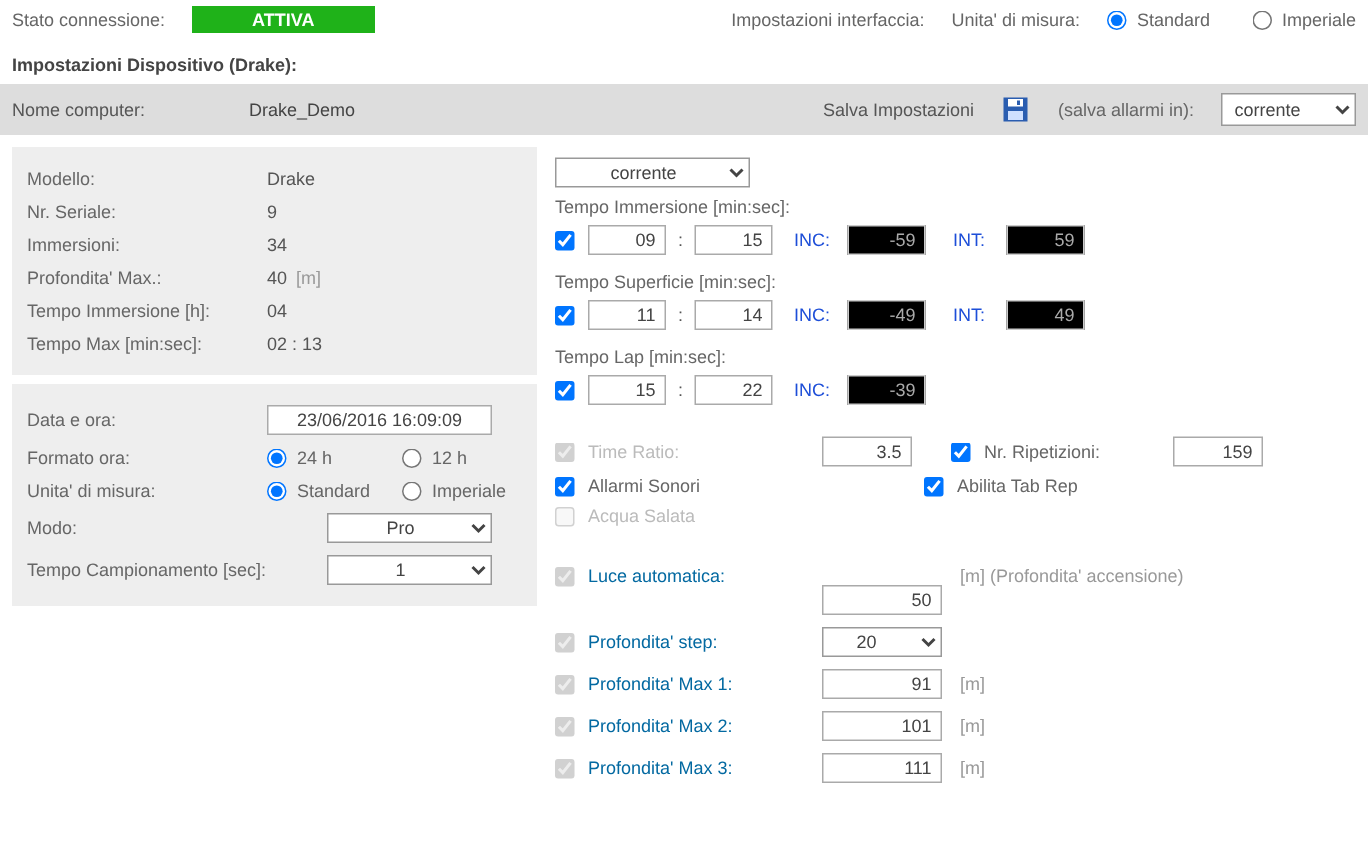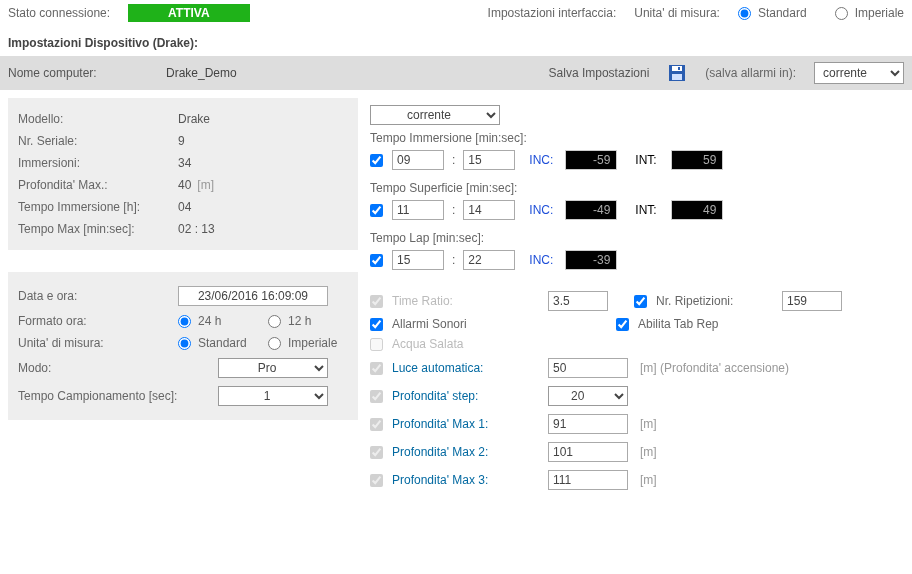--- a/index.html
+++ b/index.html
@@ -61,40 +61,40 @@
 .main-grid {
   display: flex;
   gap: 12px;
   padding: 8px;
   align-items: flex-start;
 }
 .left-panel { width: 350px; }
 .panel-block {
   background: #eee;
   padding: 10px 10px;
-  margin-bottom: 22px;
+  margin-bottom: 6px;
 }
 .info-row {
   display: flex;
   align-items: center;
   padding: 4px 0;
 }
 .info-row .ilbl { width: 160px; color: #666; }
 .info-row .ival { color: #555; }
 .unit-hint { color: #999; margin-left: 6px; }
 .tf {
   border: 1px solid #aaa;
   background: #fff;
   text-align: center;
   font-size: 12px;
   padding: 2px 4px;
   color: #444;
   width: 150px;
 }
-.tf-sm { width: 52px; text-align: left; padding-right: 6px; }
+.tf-sm { width: 52px; text-align: right; padding-right: 6px; }
 .tf-dis {
   background: #000000;
   border: 1px solid #ccc;
   color: #aaa;
   text-align: right;
   padding-right: 6px;
 }
 .sel {
   border: 1px solid #999;
   background: #fff;
@@ -107,21 +107,21 @@
 .r-row {
   display: flex;
   align-items: center;
   padding: 3px 0;
   gap: 6px;
 }
 .r-lbl { color: #666; }
 .ck { margin-right: 4px; vertical-align: middle; }
 .disabled-txt { color: #bbb; }
 .inc-lbl { color: #1d4ed8; margin-left: 8px; width: 30px; }
-.int-lbl { color: #000000; margin-left: 12px; width: 30px; }
+.int-lbl { color: #1d4ed8; margin-left: 12px; width: 30px; }
 .field-group { margin-bottom: 6px; }
 .sub-row {
   display: flex; align-items: center; gap: 6px;
   padding: 2px 0;
 }
 .colon { color: #555; padding: 0 2px; }
 .opt-row {
   display: flex; align-items: center; gap: 6px;
   padding: 4px 0;
 }
@@ -319,21 +319,21 @@
     </div>
 
     <div class="r-row">
       <input type="checkbox" class="ck" disabled="" style="">
       <span class="r-lbl disabled-txt">Acqua Salata</span>
     </div>
 
     <div class="opt-row">
       <input type="checkbox" class="ck" checked="" disabled="" style="">
       <span class="olbl dis">Luce automatica:</span>
-      <input class="tf tf-sm" style="width: 80px;" value="50">
+      <input class="tf tf-sm" style="width: 80px; margin-top: 32px;" value="50">
       <span class="opt-unit">[m]  (Profondita' accensione)</span>
     </div>
 
     <div class="opt-row">
       <input type="checkbox" class="ck" checked="" disabled="" style="">
       <span class="olbl dis">Profondita' step:</span>
       <select class="sel" style="width:80px;text-align:left;padding-left:18px"><option>20</option></select>
     </div>
 
     <div class="opt-row">

